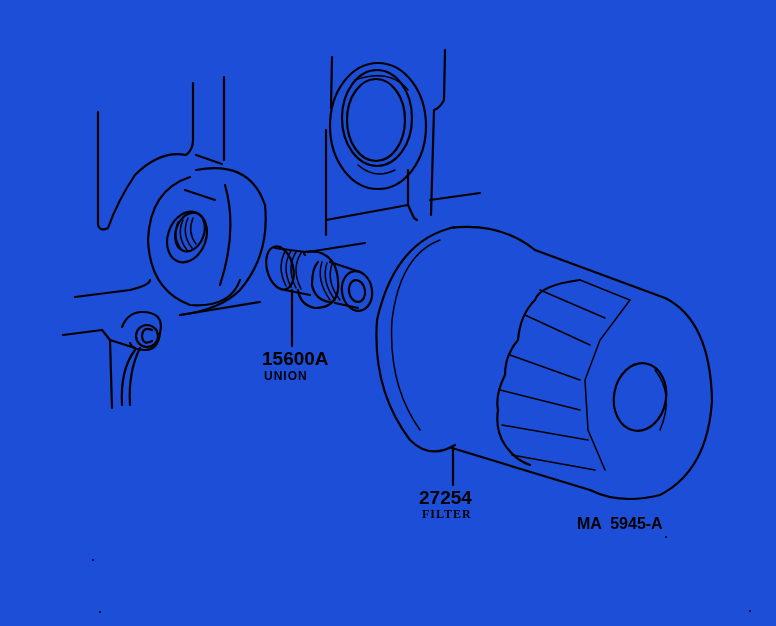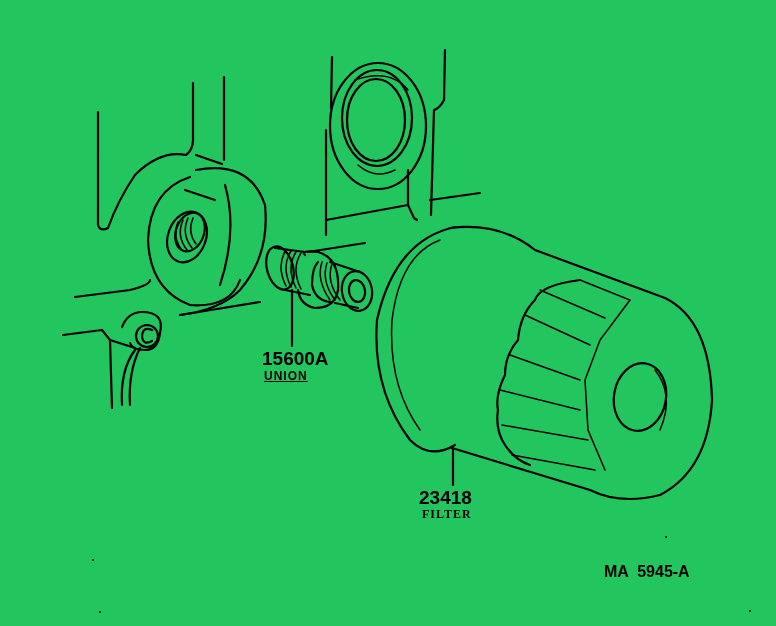--- a/index.html
+++ b/index.html
@@ -1,16 +1,16 @@
 <!DOCTYPE html>
 <html><head>
 <meta charset="utf-8">
 <style>
   html, body { margin: 0; padding: 0; background: #ffffff; }
-  .canvas { position: relative; width: 776px; height: 626px; background: #22c55e; overflow: hidden; }
+  .canvas { position: relative; width: 776px; height: 626px; background: #1d4ed8; overflow: hidden; }
   svg.drawing { position: absolute; left: 0; top: 0; }
   .stroke { fill: none; stroke: #000; stroke-width: 2.2; stroke-linecap: round; stroke-linejoin: round; }
   .thin { fill: none; stroke: #000; stroke-width: 1.5; stroke-linecap: round; }
   .label { position: absolute; font-family: "Liberation Sans", sans-serif; color: #000; font-weight: bold; line-height: 1; }
   .partno { font-size: 19px; letter-spacing: 0px; }
   .partname { font-size: 12px; letter-spacing: 1px; }
   .code { font-size: 16px; }
 </style>
 </head>
 <body>
@@ -89,19 +89,19 @@
 
     <g>
       <circle cx="93" cy="560" r="1" fill="#000"></circle>
       <circle cx="666" cy="537" r="1" fill="#000"></circle>
       <circle cx="100" cy="612" r="1" fill="#000"></circle>
       <circle cx="750" cy="611" r="1" fill="#000"></circle>
     </g>
   </svg>
 
   <div class="label partno" style="left:262px; top:349px;">15600A</div>
-  <div class="label partname" style="left:264px; top:370px;text-decoration:underline;">UNION</div>
+  <div class="label partname" style="left:264px; top:370px;">UNION</div>
 
-  <div class="label partno" style="left:419px; top:488px;">23418</div>
+  <div class="label partno" style="left:419px; top:488px;">27254</div>
   <div class="label partname" style="left:422px; top:508px;font-family:Liberation Serif, serif;">FILTER</div>
 
-  <div class="label code" style="left:604px; top:516px; white-space:pre;margin-top:48px;">MA  5945-A</div>
+  <div class="label code" style="left:577px; top:516px; white-space:pre;">MA  5945-A</div>
 </div>
 
 </body></html>

